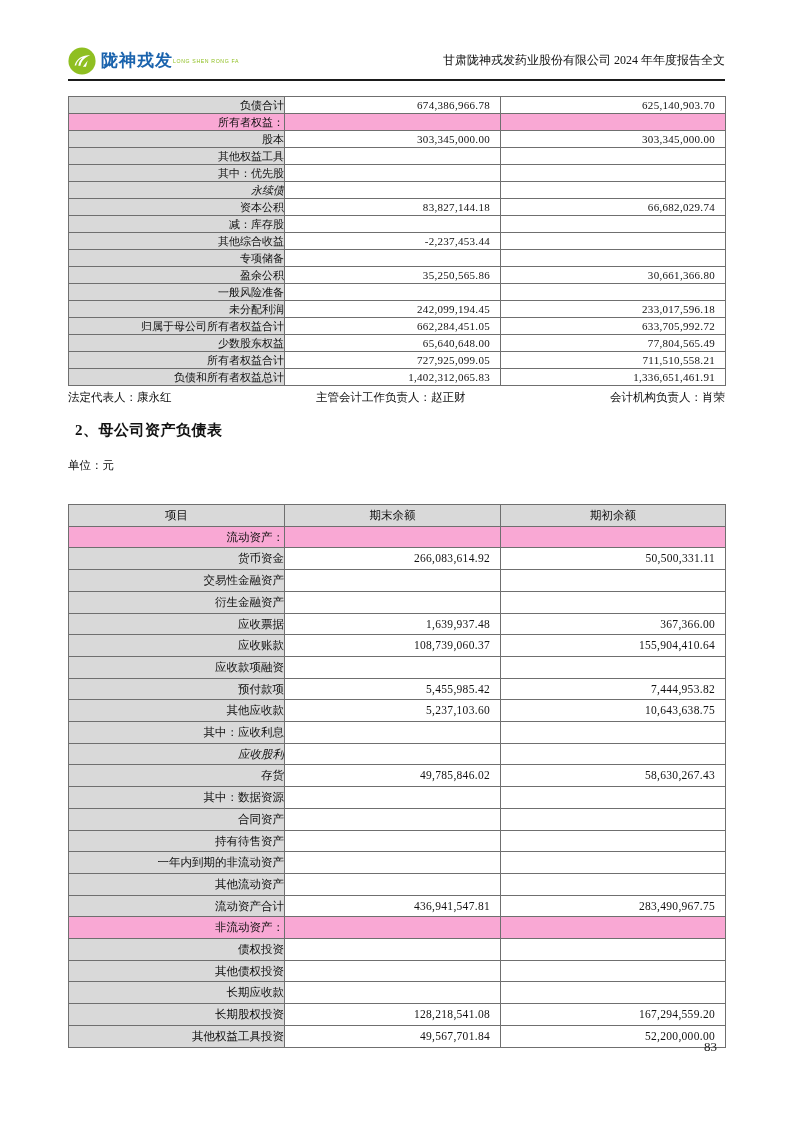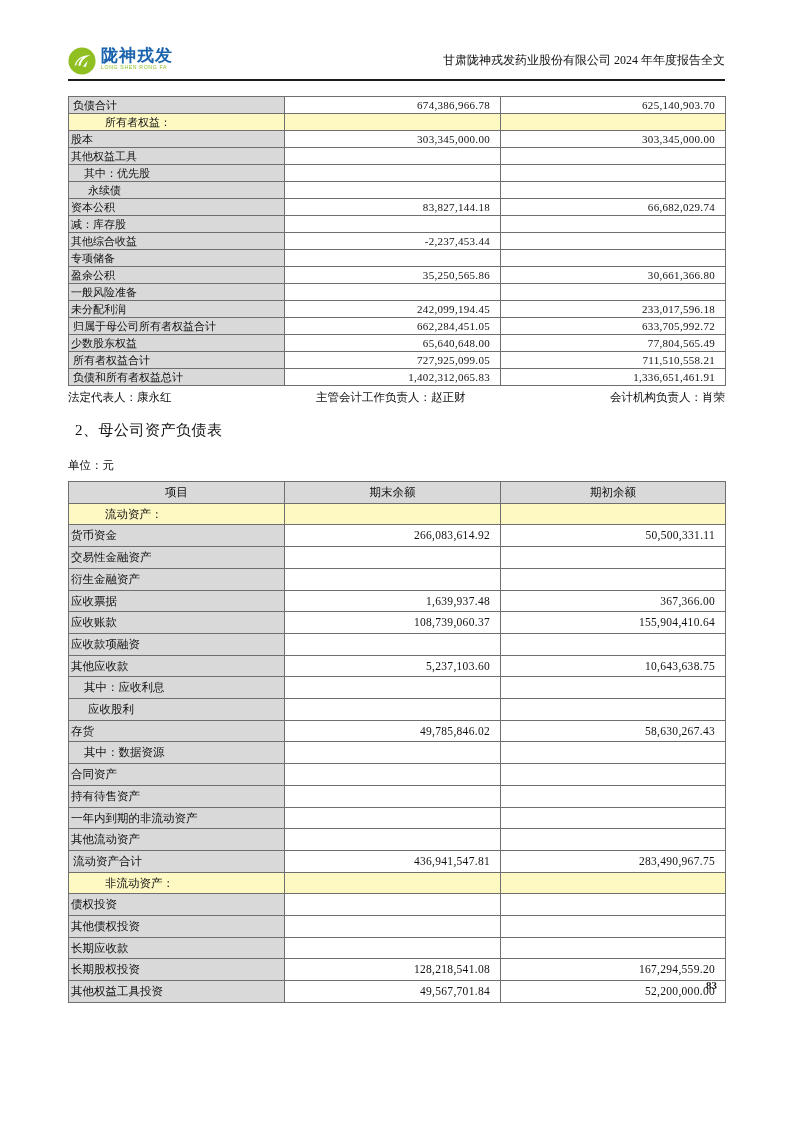--- a/index.html
+++ b/index.html
@@ -19,21 +19,21 @@
   .hdr {
     position: absolute;
     top: 43px; left: 68px; right: 68px;
     height: 35px;
     display: flex;
     justify-content: space-between;
     align-items: center;
   }
   .brand { display: flex; align-items: center; gap: 5px; }
   .logo-circle { width: 28px; height: 28px; display: inline-block; }
-  .brand-text { display: flex; flex-direction: column; line-height: 1; }
+  .brand-text { display: flex; flex-direction: row; line-height: 1; align-items: flex-end; }
   .brand-cn {
     font-family: "Liberation Sans", "DejaVu Sans", sans-serif;
     font-weight: bold; font-size: 17px; color: #1a63ad; letter-spacing: 1px;
   }
   .brand-en {
     font-family: "Liberation Sans", "DejaVu Sans", sans-serif;
     font-size: 10px; color: #8fbf21; letter-spacing: 1.2px; white-space: nowrap;
     transform: scale(0.52); transform-origin: left top; margin-top: 1px;
   }
   .doc-title { font-size: 12px; color: #111; white-space: nowrap; }
@@ -44,52 +44,52 @@
 
   
   table.fin {
     position: absolute;
     left: 68px;
     width: 657px;
     border-collapse: collapse;
     table-layout: fixed;
   }
   .fin td, .fin th { border: 1px solid #6f6f6f; overflow: hidden; white-space: nowrap; }
-  .fin .lbl { background: #d9d9d9; text-align: left; margin-left: 22px; }
+  .fin .lbl { background: #d9d9d9; text-align: right; margin-left: 22px; }
   .fin .val { background: #fff; text-align: right; padding-right: 10px; letter-spacing: 0.3px; }
-  .fin tr.section-row td { background: #fef9c3; padding-left: 36px; }
+  .fin tr.section-row td { background: #f9a8d4; padding-left: 36px; }
   .ind0 { padding-left: 4px; }
   .ind1 { padding-left: 2px; }
   .ind2 { padding-left: 15px; }
-  .ind3 { padding-left: 19px; }
+  .ind3 { padding-left: 19px; font-style: italic; }
 
   .t1 { top: 96px; font-size: 11px; }
   .t1 td { height: 16px; line-height: 16px; }
 
-  .t2 { top: 481px; font-size: 11.5px; }
+  .t2 { top: 504px; font-size: 11.5px; }
   .t2 td, .t2 th { height: 20.7px; line-height: 20.7px; }
   .t2 thead th { background: #d9d9d9; font-weight: normal; text-align: center; }
 
   
   .signers {
     position: absolute; top: 389px; left: 68px; width: 657px;
     display: flex; justify-content: space-between;
     font-size: 11.5px; line-height: 16px; gap: 20px;
   }
   .sec-title {
     position: absolute; top: 421px; left: 75px;
-    font-size: 15px; font-weight: normal; letter-spacing: 0.5px;
+    font-size: 15px; font-weight: bold; letter-spacing: 0.5px;
   }
   .unit {
     position: absolute; top: 458px; left: 68px; width: 657px;
     font-size: 11.5px;
   }
   .page-num {
-    position: absolute; top: 979px; right: 76px;
-    font-size: 11px; color: #222; font-weight: bold;
+    position: absolute; top: 1039px; right: 76px;
+    font-size: 13px; color: #222;
   }
 </style>
 </head>
 <body>
 
 <div class="page">
 
   <header class="hdr">
     <div class="brand">
       <span class="logo-circle">
@@ -255,20 +255,25 @@
           <td class="lbl ind1">应收账款</td>
           <td class="val">108,739,060.37</td>
           <td class="val">155,904,410.64</td>
         </tr>
         <tr>
           <td class="lbl ind1">应收款项融资</td>
           <td class="val"></td>
           <td class="val"></td>
         </tr>
         <tr>
+          <td class="lbl ind1">预付款项</td>
+          <td class="val">5,455,985.42</td>
+          <td class="val">7,444,953.82</td>
+        </tr>
+        <tr>
           <td class="lbl ind1">其他应收款</td>
           <td class="val">5,237,103.60</td>
           <td class="val">10,643,638.75</td>
         </tr>
         <tr>
           <td class="lbl ind2">其中：应收利息</td>
           <td class="val"></td>
           <td class="val"></td>
         </tr>
         <tr>

